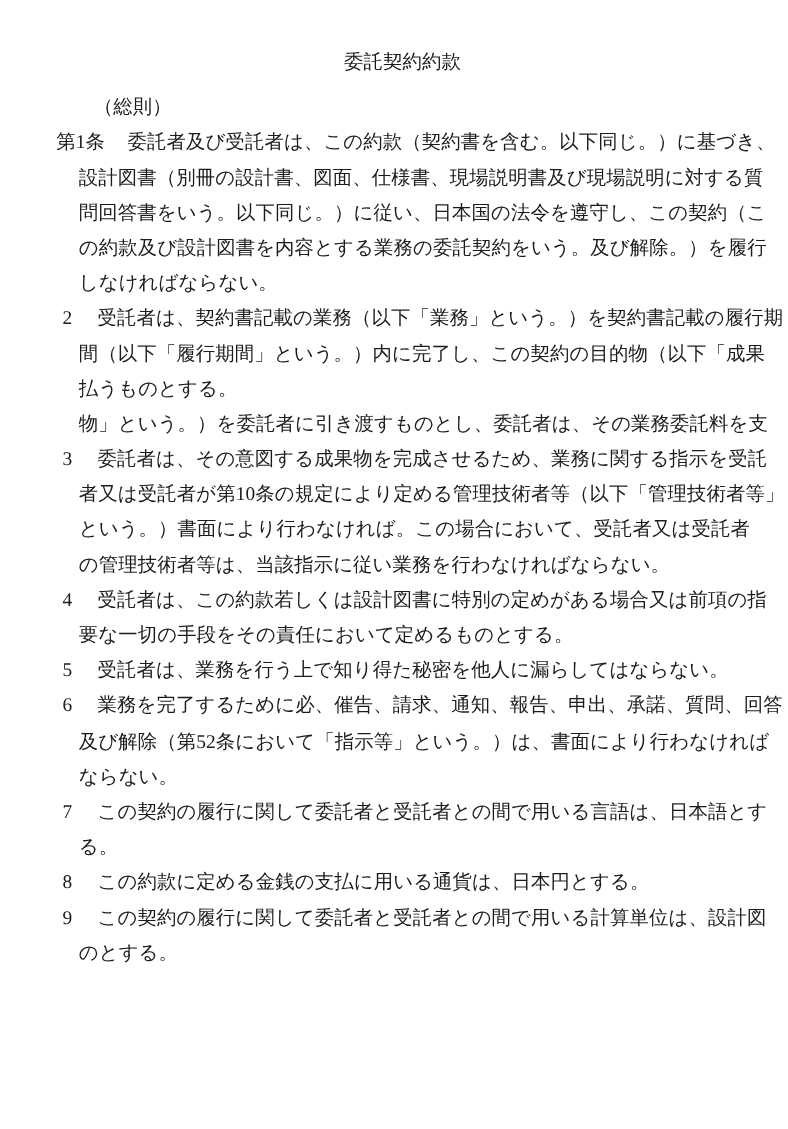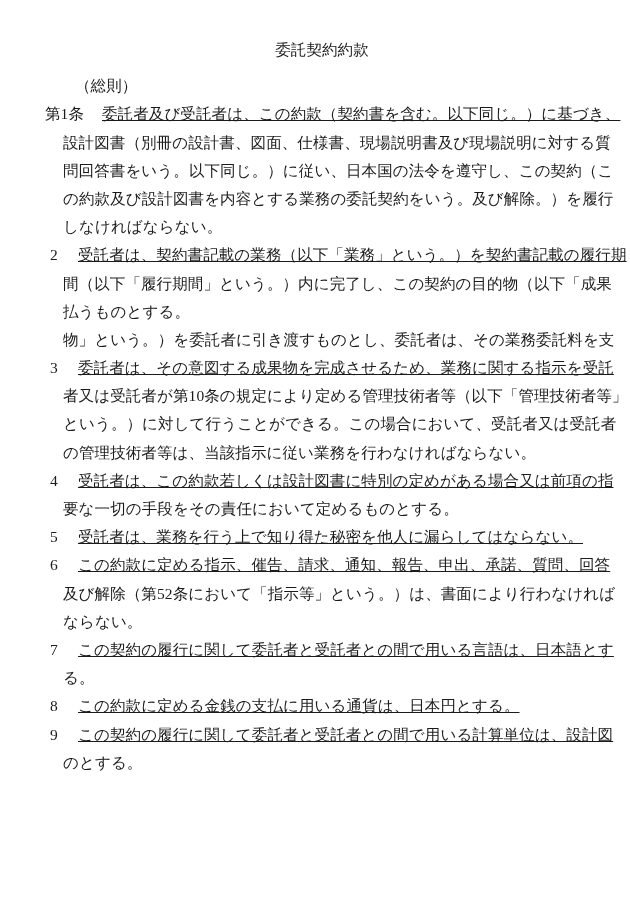--- a/index.html
+++ b/index.html
@@ -32,21 +32,20 @@
   .doc-title {
     text-align: center;
     padding-left: 14px;
   }
   .section-heading {
     margin-top: 8px;
     padding-left: 75px;
   }
   .para .first {
     position: relative;
-    text-decoration: underline;
   }
   .para .first .label {
     position: absolute;
     top: 0;
   }
   .para.article .first { padding-left: 102px; }
   .para.article .first .label { left: 45px; }
   .para.item .first { padding-left: 78px; }
   .para.item .first .label { left: 50px; }
   .para .cont {
@@ -82,21 +81,21 @@
     <div class="line cont">払うものとする。</div>
     <div class="line cont">物」という。）を委託者に引き渡すものとし、委託者は、その業務委託料を支</div>
   </div>
 
   <div class="para item">
     <div class="line first">
       <span class="label">3</span>
       <span class="text">委託者は、その意図する成果物を完成させるため、業務に関する指示を受託</span>
     </div>
     <div class="line cont">者又は受託者が第10条の規定により定める管理技術者等（以下「管理技術者等」</div>
-    <div class="line cont">という。）に対して行うことができる。この場合において、受託者又は受託者</div>
+    <div class="line cont">という。）書面により行わなければ。この場合において、受託者又は受託者</div>
     <div class="line cont">の管理技術者等は、当該指示に従い業務を行わなければならない。</div>
   </div>
 
   <div class="para item">
     <div class="line first">
       <span class="label">4</span>
       <span class="text">受託者は、この約款若しくは設計図書に特別の定めがある場合又は前項の指</span>
     </div>
     <div class="line cont">要な一切の手段をその責任において定めるものとする。</div>
   </div>
@@ -104,21 +103,21 @@
   <div class="para item">
     <div class="line first">
       <span class="label">5</span>
       <span class="text">受託者は、業務を行う上で知り得た秘密を他人に漏らしてはならない。</span>
     </div>
   </div>
 
   <div class="para item">
     <div class="line first">
       <span class="label">6</span>
-      <span class="text">この約款に定める指示、催告、請求、通知、報告、申出、承諾、質問、回答</span>
+      <span class="text">業務を完了するために必、催告、請求、通知、報告、申出、承諾、質問、回答</span>
     </div>
     <div class="line cont">及び解除（第52条において「指示等」という。）は、書面により行わなければ</div>
     <div class="line cont">ならない。</div>
   </div>
 
   <div class="para item">
     <div class="line first">
       <span class="label">7</span>
       <span class="text">この契約の履行に関して委託者と受託者との間で用いる言語は、日本語とす</span>
     </div>

